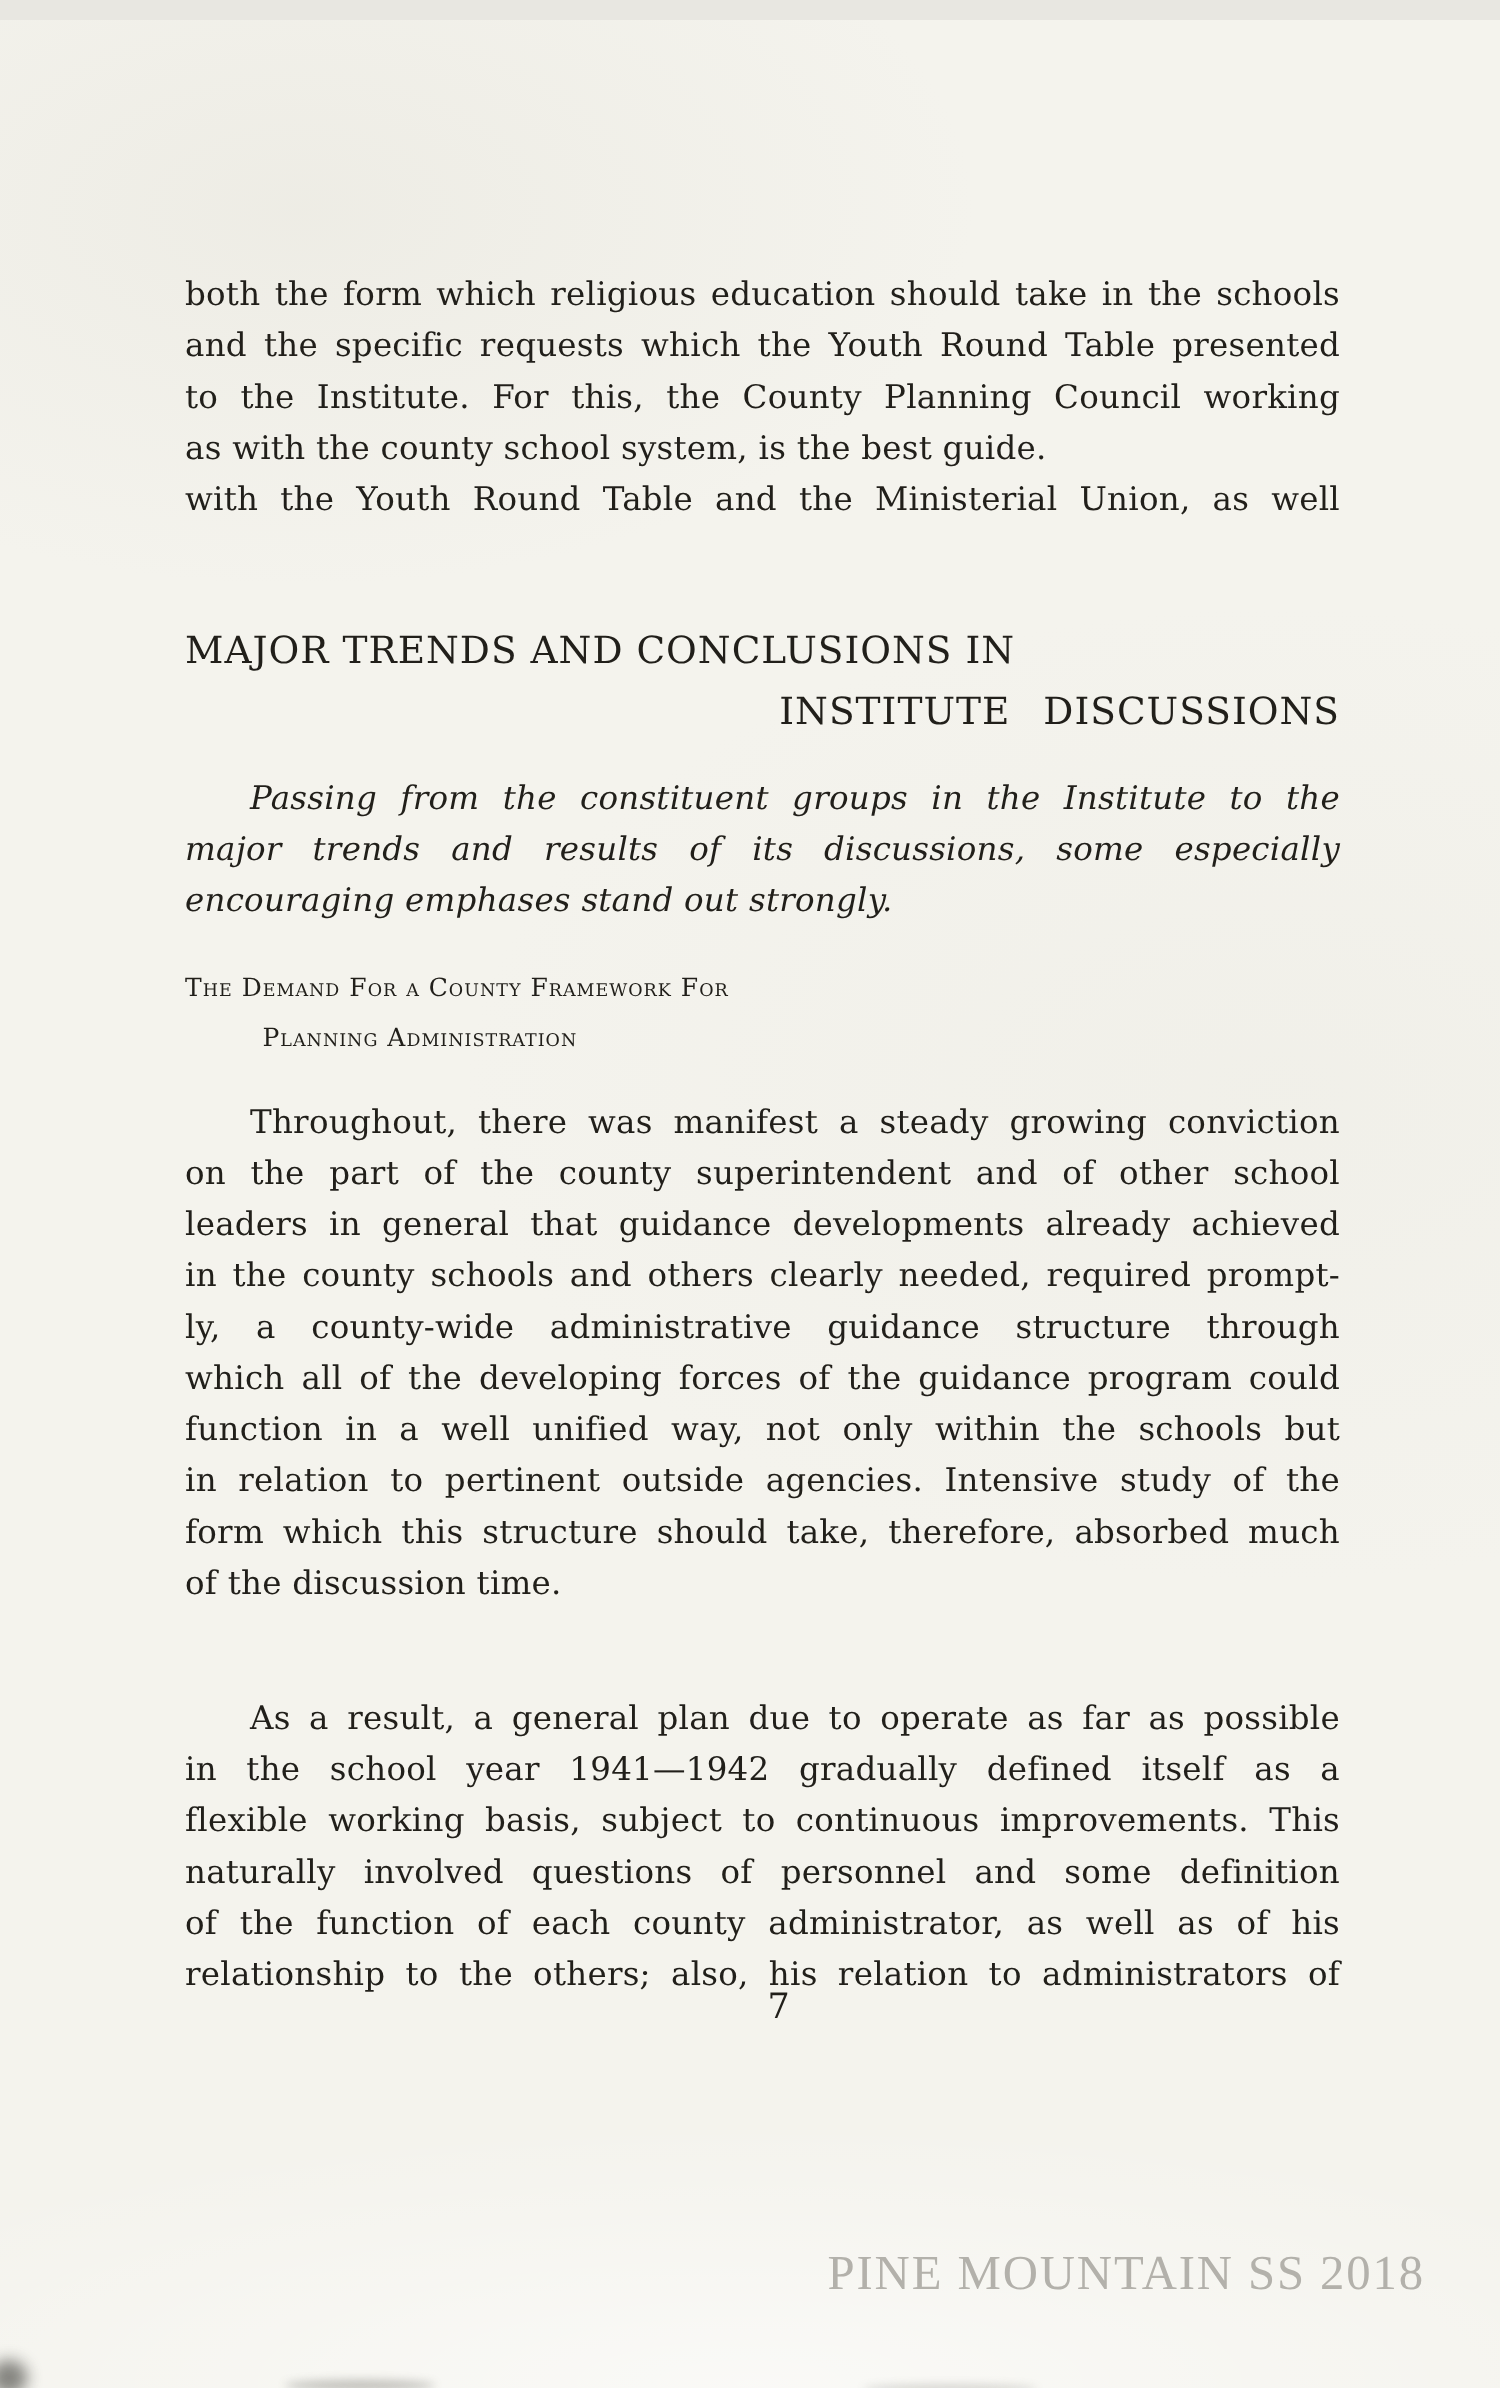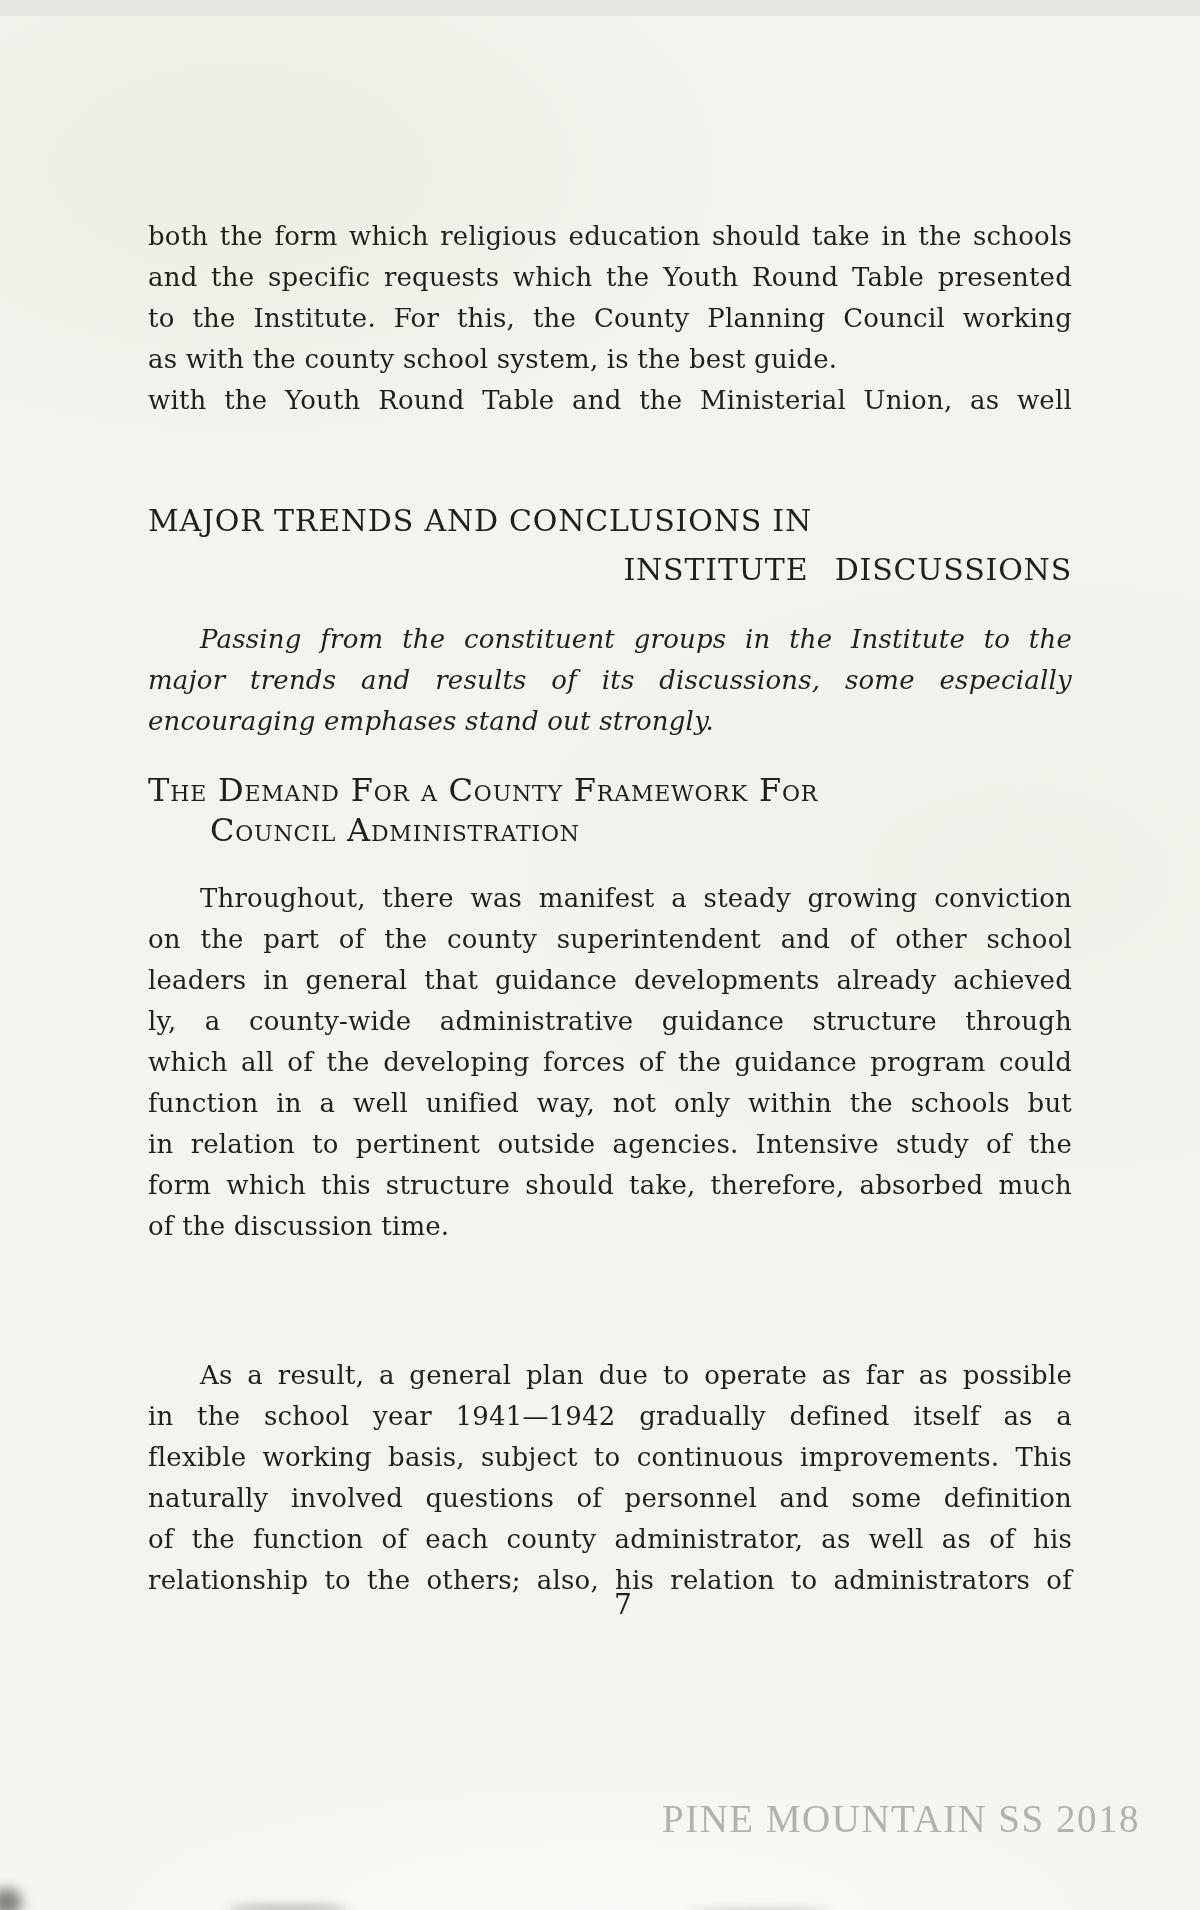--- a/index.html
+++ b/index.html
@@ -45,21 +45,21 @@
     font-size: 30px;
     line-height: 49px;
     letter-spacing: 0.8px;
   }
   .heading-major .h-line2 {
     padding-left: 60px;
     word-spacing: 16px;
     text-align: right;
   }
   .heading-sub {
-    font-size: 32px;
+    font-size: 20px;
     line-height: 40px;
     font-variant: small-caps;
     letter-spacing: 0.8px;
   }
   .heading-sub .h-line2 {
     padding-left: 62px;
   }
   .page-number {
     position: absolute;
     left: 148px;
@@ -148,27 +148,28 @@
   </div>
 
   <div class="textblock para indent-first" style="top:603px;font-style:italic;">
       <div class="line">Passing from the constituent groups in the Institute to the</div>
       <div class="line">major trends and results of its discussions, some especially</div>
       <div class="line last-left">encouraging emphases stand out strongly.</div>
     </div>
 
   <div class="textblock heading-sub" style="top:754px;">
     <div class="h-line1">The Demand For a County Framework For</div>
-    <div class="h-line2">Council Administration</div>
+    <div class="h-line2">Planning Administration</div>
   </div>
 
   <div class="textblock para indent-first" style="top:862px;">
       <div class="line">Throughout, there was manifest a steady growing conviction</div>
       <div class="line">on the part of the county superintendent and of other school</div>
       <div class="line">leaders in general that guidance developments already achieved</div>
+      <div class="line">in the county schools and others clearly needed, required prompt-</div>
       <div class="line">ly, a county-wide administrative guidance structure through</div>
       <div class="line">which all of the developing forces of the guidance program could</div>
       <div class="line">function in a well unified way, not only within the schools but</div>
       <div class="line">in relation to pertinent outside agencies. Intensive study of the</div>
       <div class="line">form which this structure should take, therefore, absorbed much</div>
       <div class="line last-left">of the discussion time.</div>
     </div>
 
   <div class="textblock para indent-first" style="top:1339px;">
       <div class="line">As a result, a general plan due to operate as far as possible</div>

